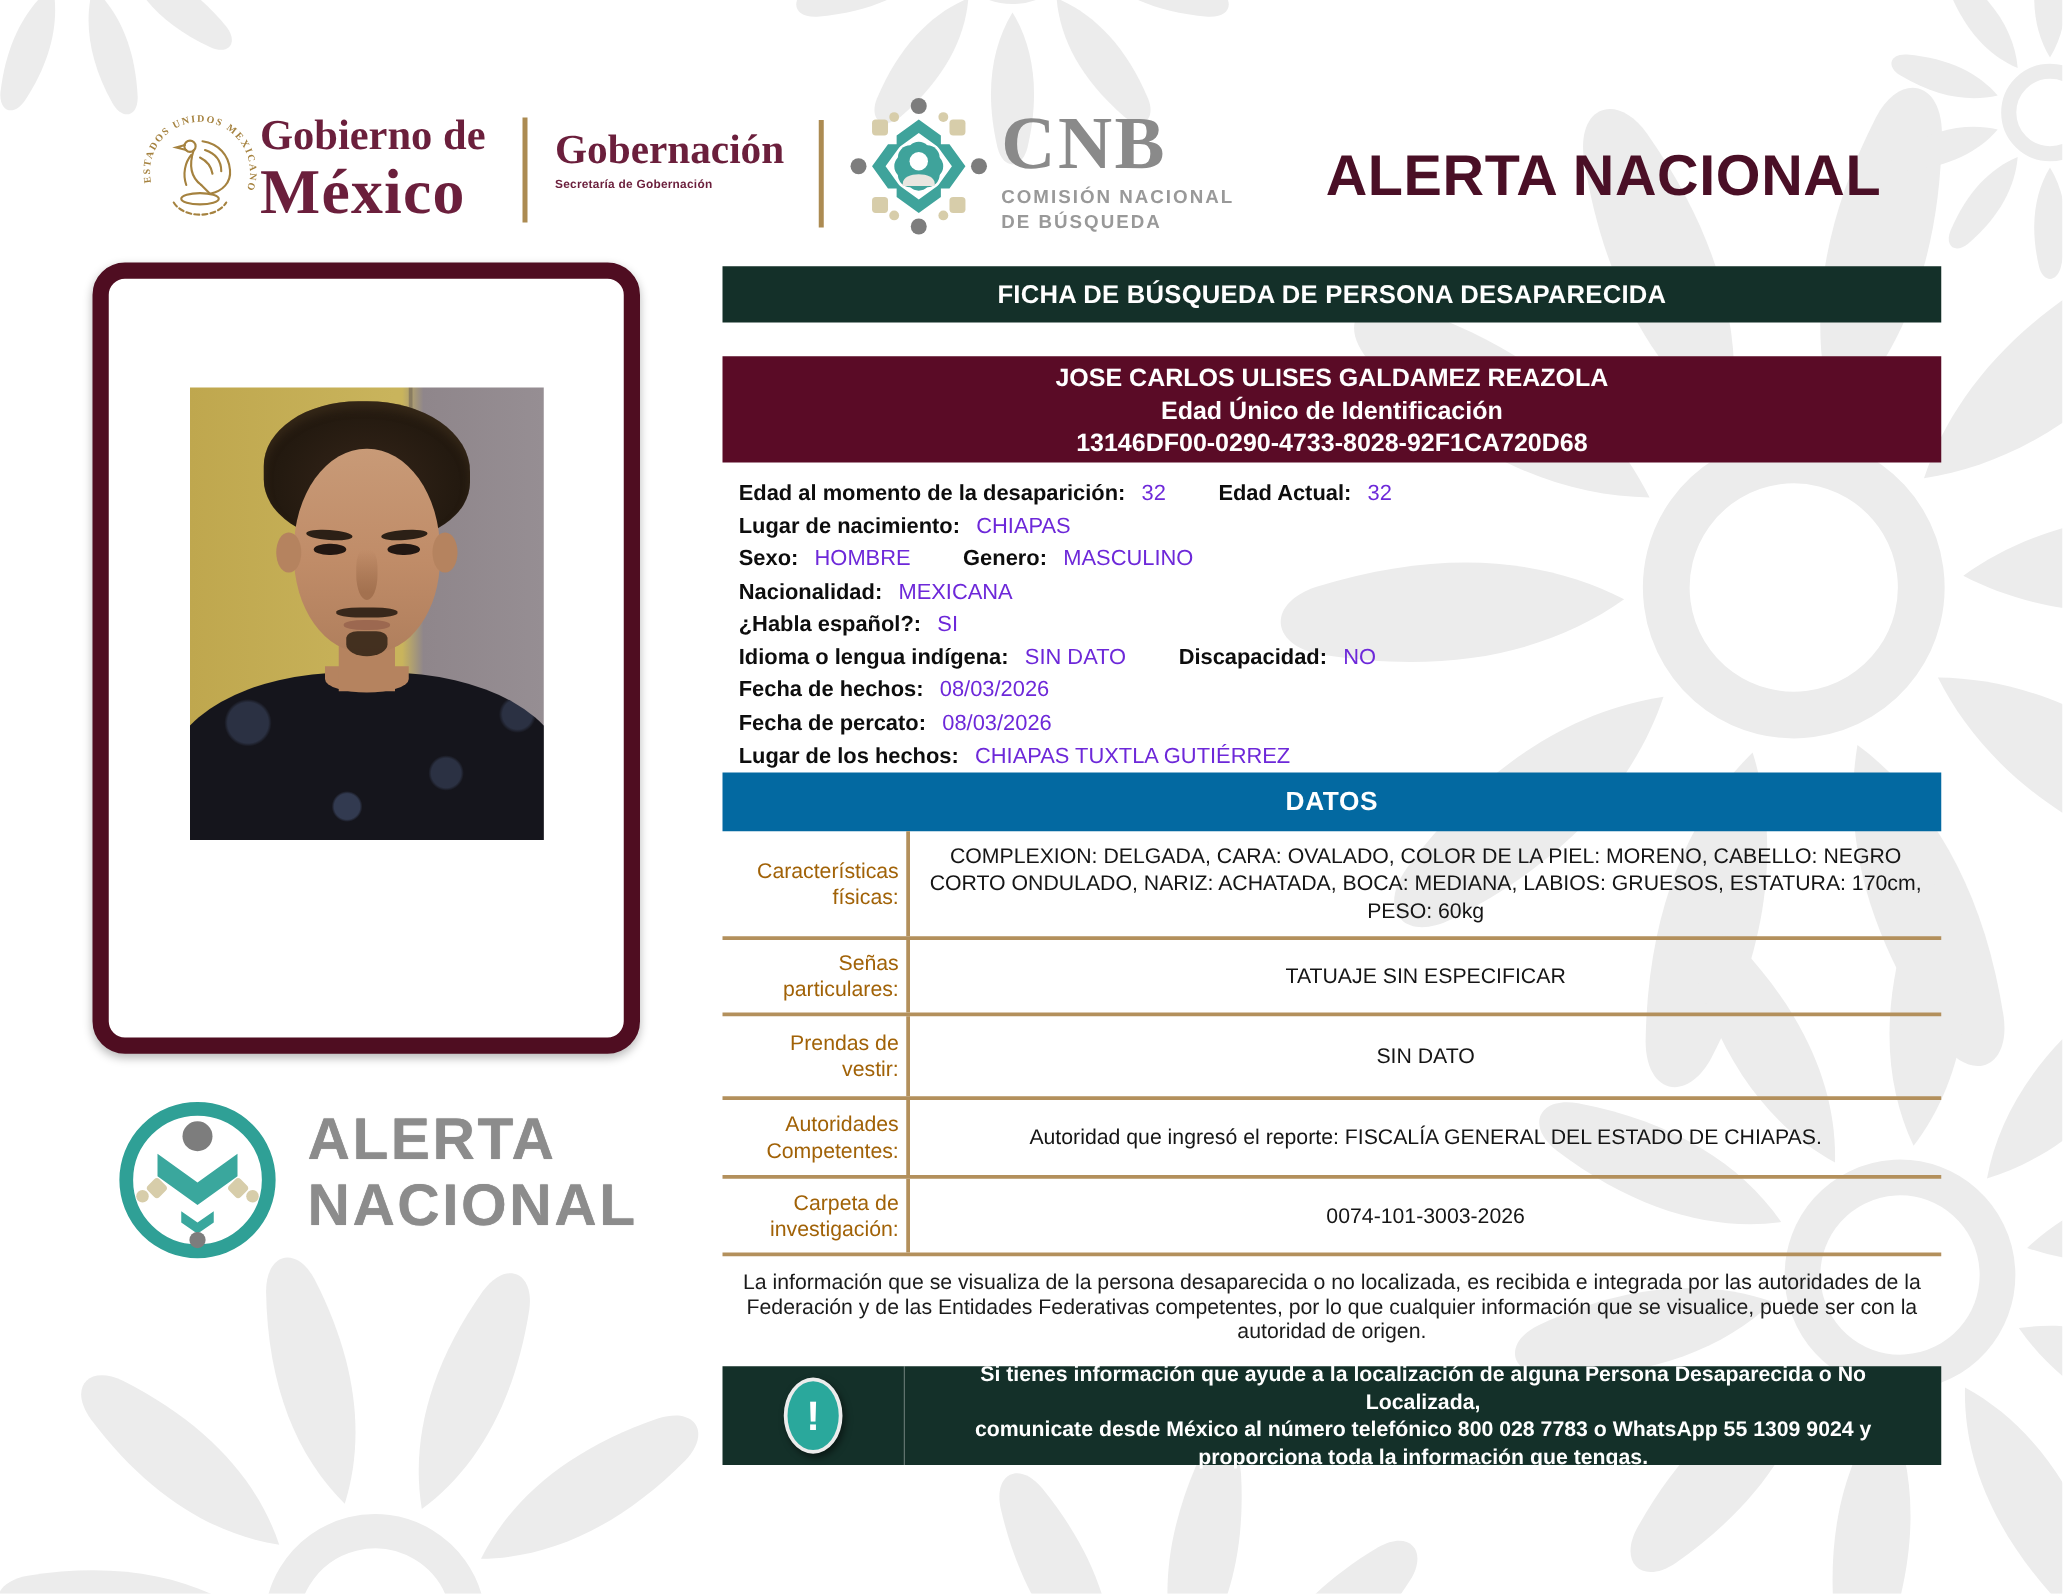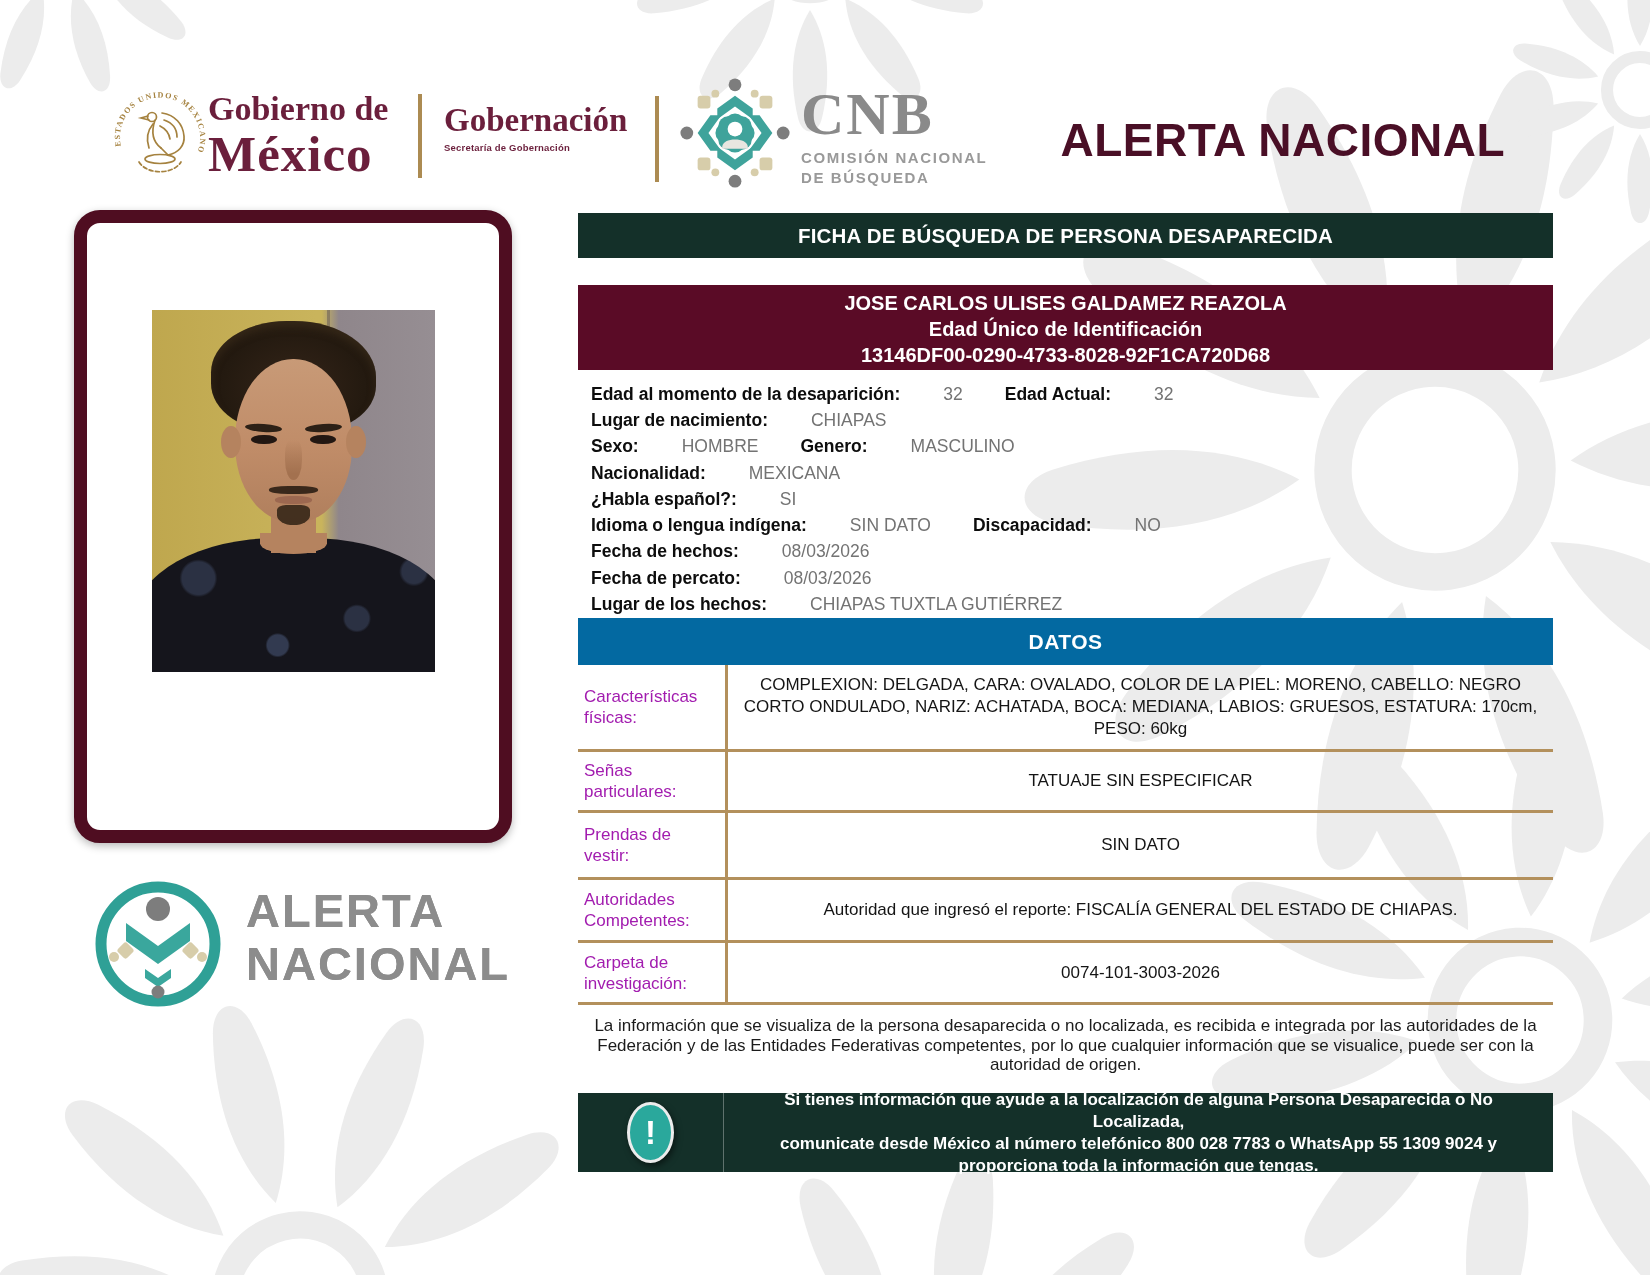--- a/index.html
+++ b/index.html
@@ -63,28 +63,28 @@
 
   
   .col{left:578px;width:975px;}
   .banner{position:absolute;left:578px;width:975px;color:#fff;text-align:center;font-weight:bold;}
   .ficha{top:213px;height:45px;background:#143029;font-size:20.5px;line-height:45px;letter-spacing:.2px;}
   .name-banner{top:285px;height:85px;background:#5a0b26;font-size:20px;line-height:26px;padding-top:5px;box-sizing:border-box;}
   .datos-banner{top:618px;height:47px;background:#0369a1;font-size:21px;line-height:47px;letter-spacing:.5px;}
 
   .fields{top:381px;}
   .field-line{height:26.3px;display:flex;align-items:center;padding-left:13px;font-size:17.5px;}
-  .field-pair{margin-right:42px;display:flex;gap:30px;}
+  .field-pair{margin-right:42px;display:flex;}
   .field-pair .lab{font-weight:bold;color:#0d0d0d;}
-  .field-pair .val{margin-left:13px;color:#737373;}
+  .field-pair .val{margin-left:13px;color:#6d28d9;}
 
   .datos-table{top:665px;}
   .trow{display:flex;align-items:stretch;}
-  .trow .lab{width:147px;display:flex;align-items:center;justify-content:center;text-align:left;
-             font-size:17px;line-height:21px;color:#a21caf;padding:2px 6px;box-sizing:border-box;}
+  .trow .lab{width:147px;display:flex;align-items:center;justify-content:center;text-align:right;
+             font-size:17px;line-height:21px;color:#a16207;padding:2px 6px;box-sizing:border-box;}
   .trow .vline{width:3px;background:#b3905c;}
   .trow .val{flex:1;display:flex;align-items:center;justify-content:center;text-align:center;
              font-size:17px;line-height:22px;color:#151515;padding:2px 6px;}
   .trow .val .inner{max-width:810px;}
   .tdiv{height:3px;background:#b3905c;}
   .h0{height:84px;}.h1{height:58px;}.h2{height:64px;}.h3{height:60px;}.h4{height:59px;}
 
   .disclaimer{top:1016px;left:578px;width:975px;text-align:center;font-size:17px;line-height:19.5px;color:#1b1b1b;}
 
   .hotline{top:1093px;left:578px;width:975px;height:79px;background:#143029;display:flex;}

